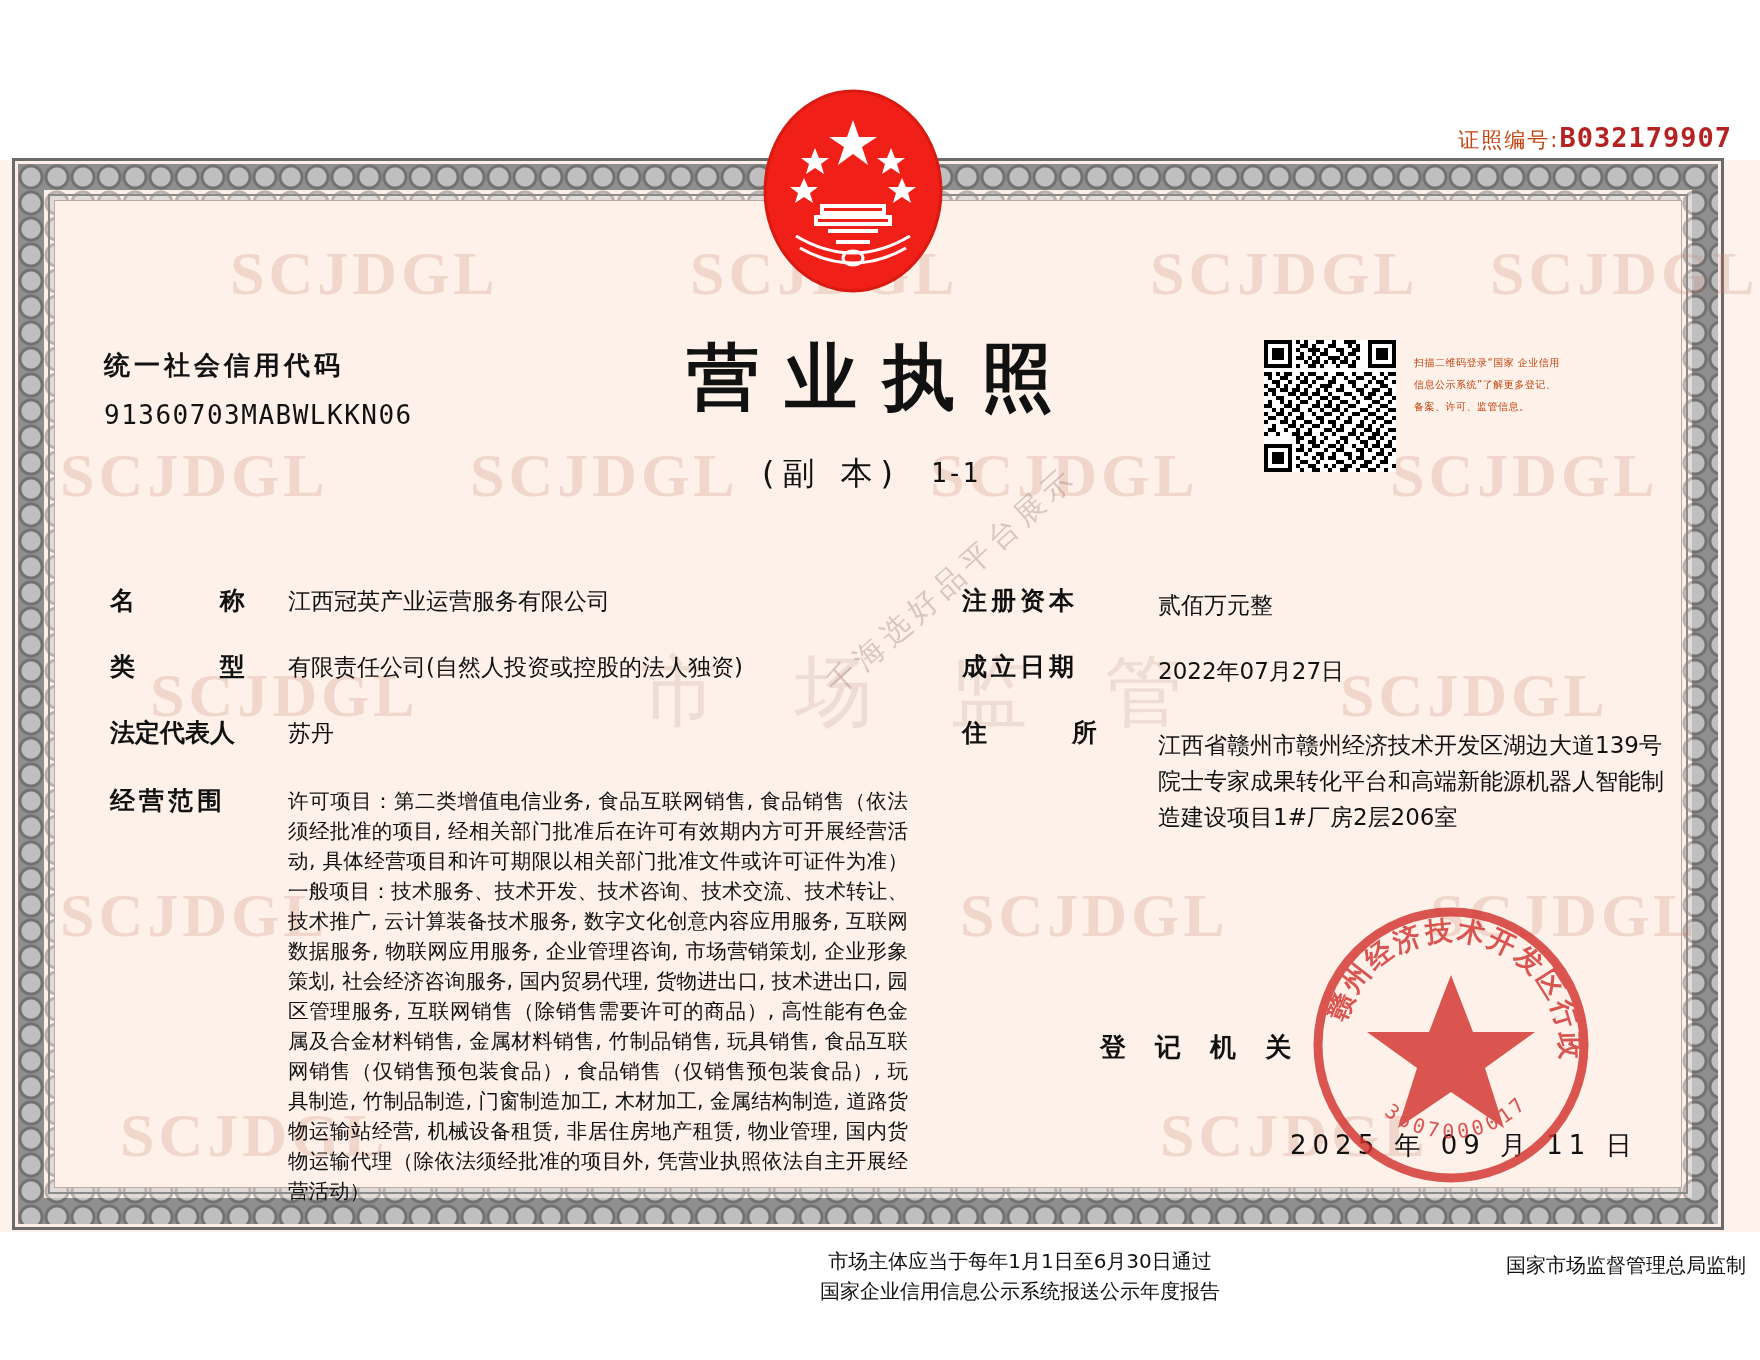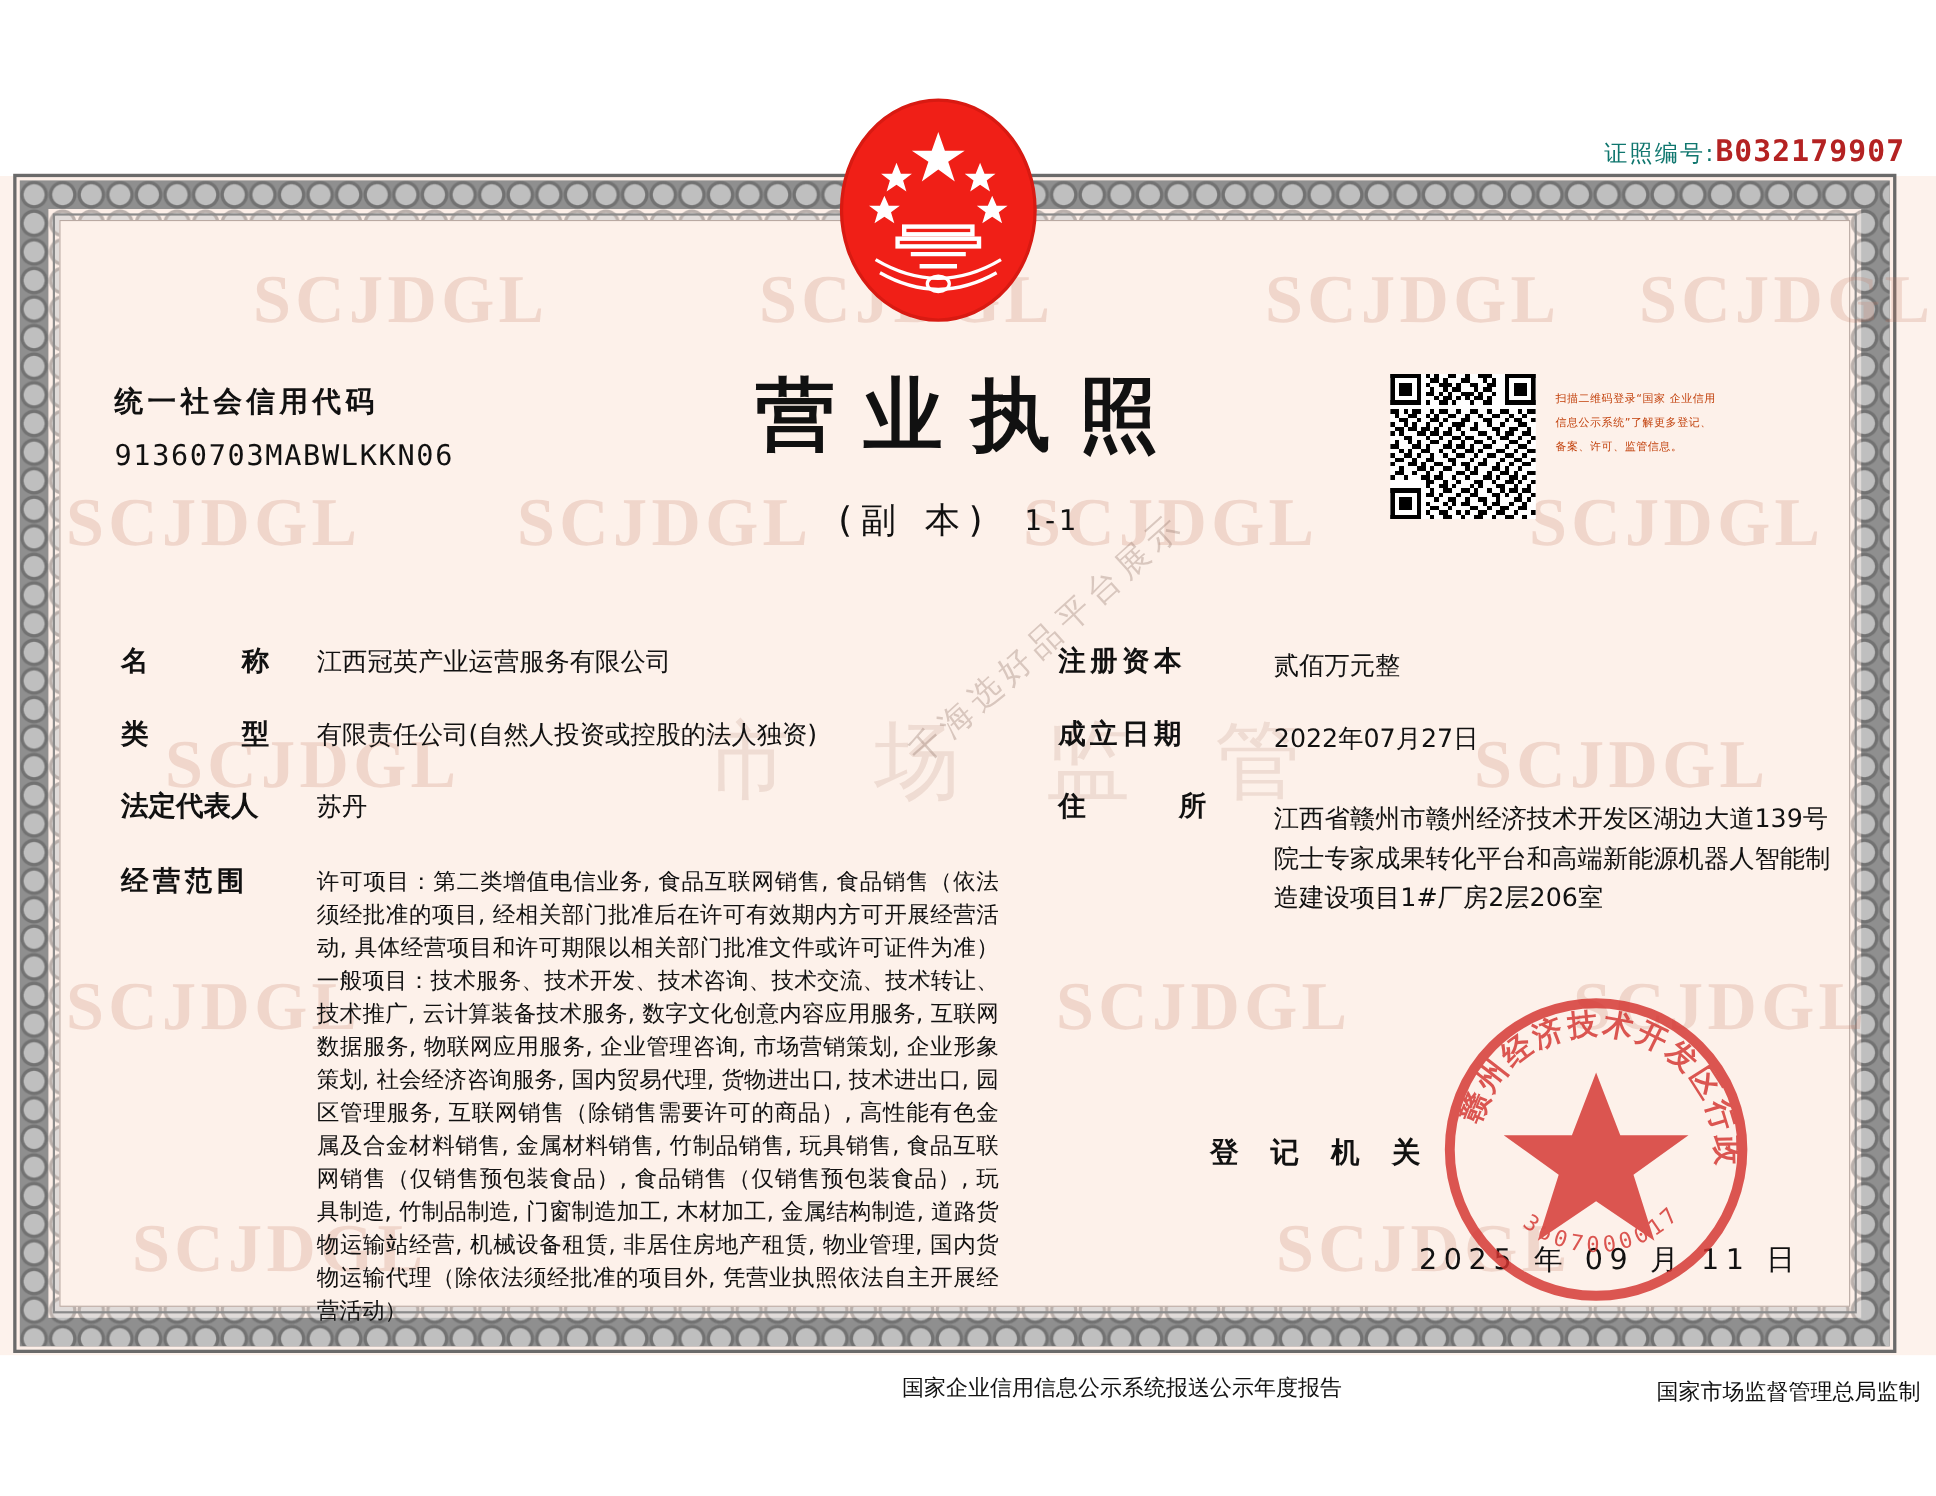--- a/index.html
+++ b/index.html
@@ -43,21 +43,21 @@
     position: absolute;
     right: 28px;
     top: 122px;
     font-family: "DejaVu Sans Mono", monospace;
     font-size: 25px;
     letter-spacing: 1px;
     white-space: nowrap;
   }
   .cert-no .label {
     font-family: "DejaVu Sans", sans-serif;
-    color: #0f766e;
+    color: #c2410c;
     font-size: 21px;
     letter-spacing: 2px;
   }
   .cert-no .value {
     color: #b42222;
     font-weight: bold;
     font-size: 27px;
     letter-spacing: 1px;
   }
 
@@ -738,17 +738,18 @@
         <text font-family="'DejaVu Sans Mono', monospace" font-size="20" fill="#d3332f" letter-spacing="4">
           <textPath href="#sealArcBottom" startOffset="18%">3607000017</textPath>
         </text>
       </g>
     </svg>
   </div>
 
   <div class="date-line">2025 年 09 月 11 日</div>
 
   <div class="footer-center">
+    <div>市场主体应当于每年1月1日至6月30日通过</div>
     <div>国家企业信用信息公示系统报送公示年度报告</div>
   </div>
   <div class="footer-right">国家市场监督管理总局监制</div>
 
 </div>
 
 </body></html>

